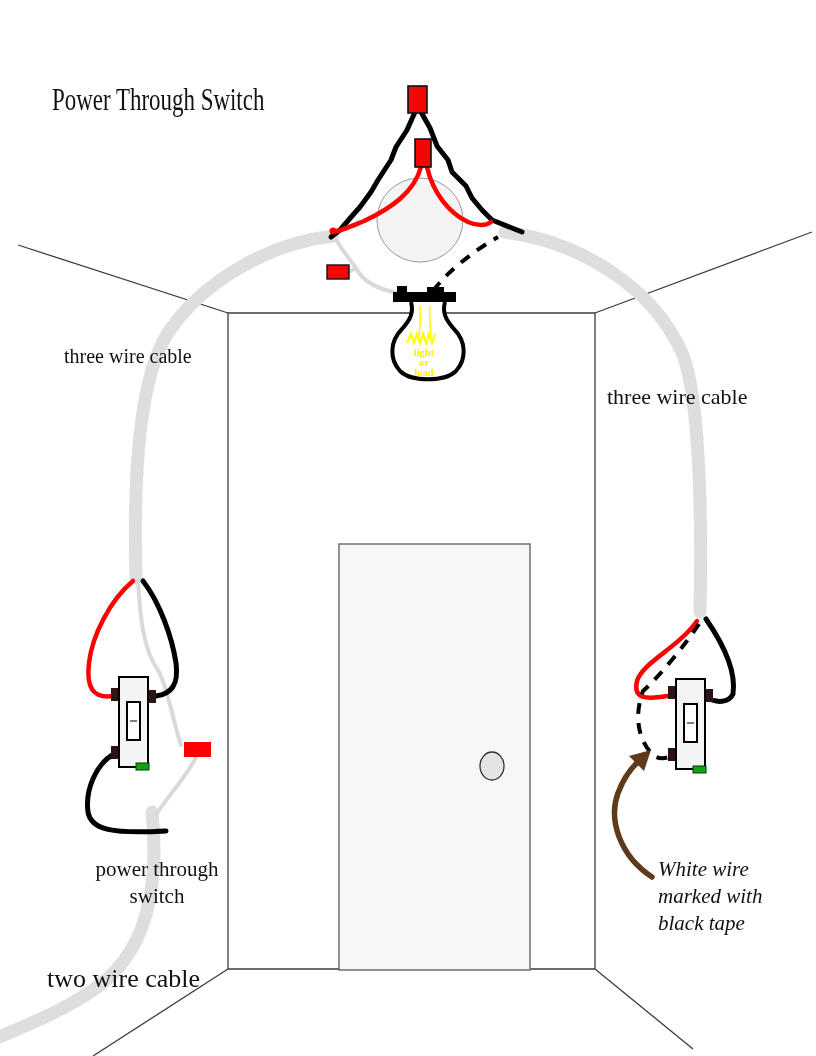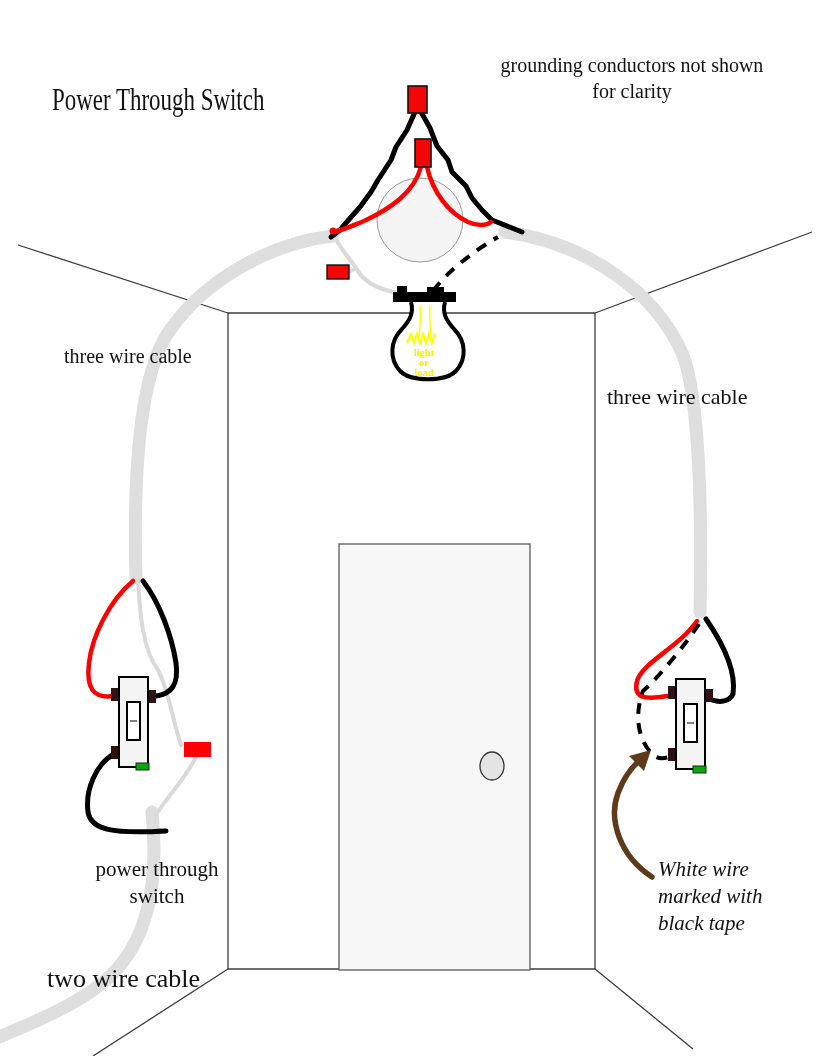--- a/index.html
+++ b/index.html
@@ -115,22 +115,20 @@
       </g>
     </g>
 
     <g>
       <path d="M652,877 C620,856 608,820 618,793 C624,777 632,767 640,760" fill="none" stroke-width="5.5" stroke-linecap="round" stroke="#5d3a1a"></path>
       <polygon points="651,750 644,771 629,756" stroke="none" fill="#5d3a1a"></polygon>
     </g>
   </svg>
 
   <div class="lbl lbl-title">Power Through Switch</div>
-  <div class="lbl lbl-note">grounding conductors not shown
-for clarity</div>
   <div class="lbl lbl-three-left">three wire cable</div>
   <div class="lbl lbl-three-right">three wire cable</div>
   <div class="lbl lbl-two">two wire cable</div>
   <div class="lbl lbl-pts">power through
 switch</div>
   <div class="lbl lbl-white">White wire
 marked with
 black tape</div>
 </div>
 

